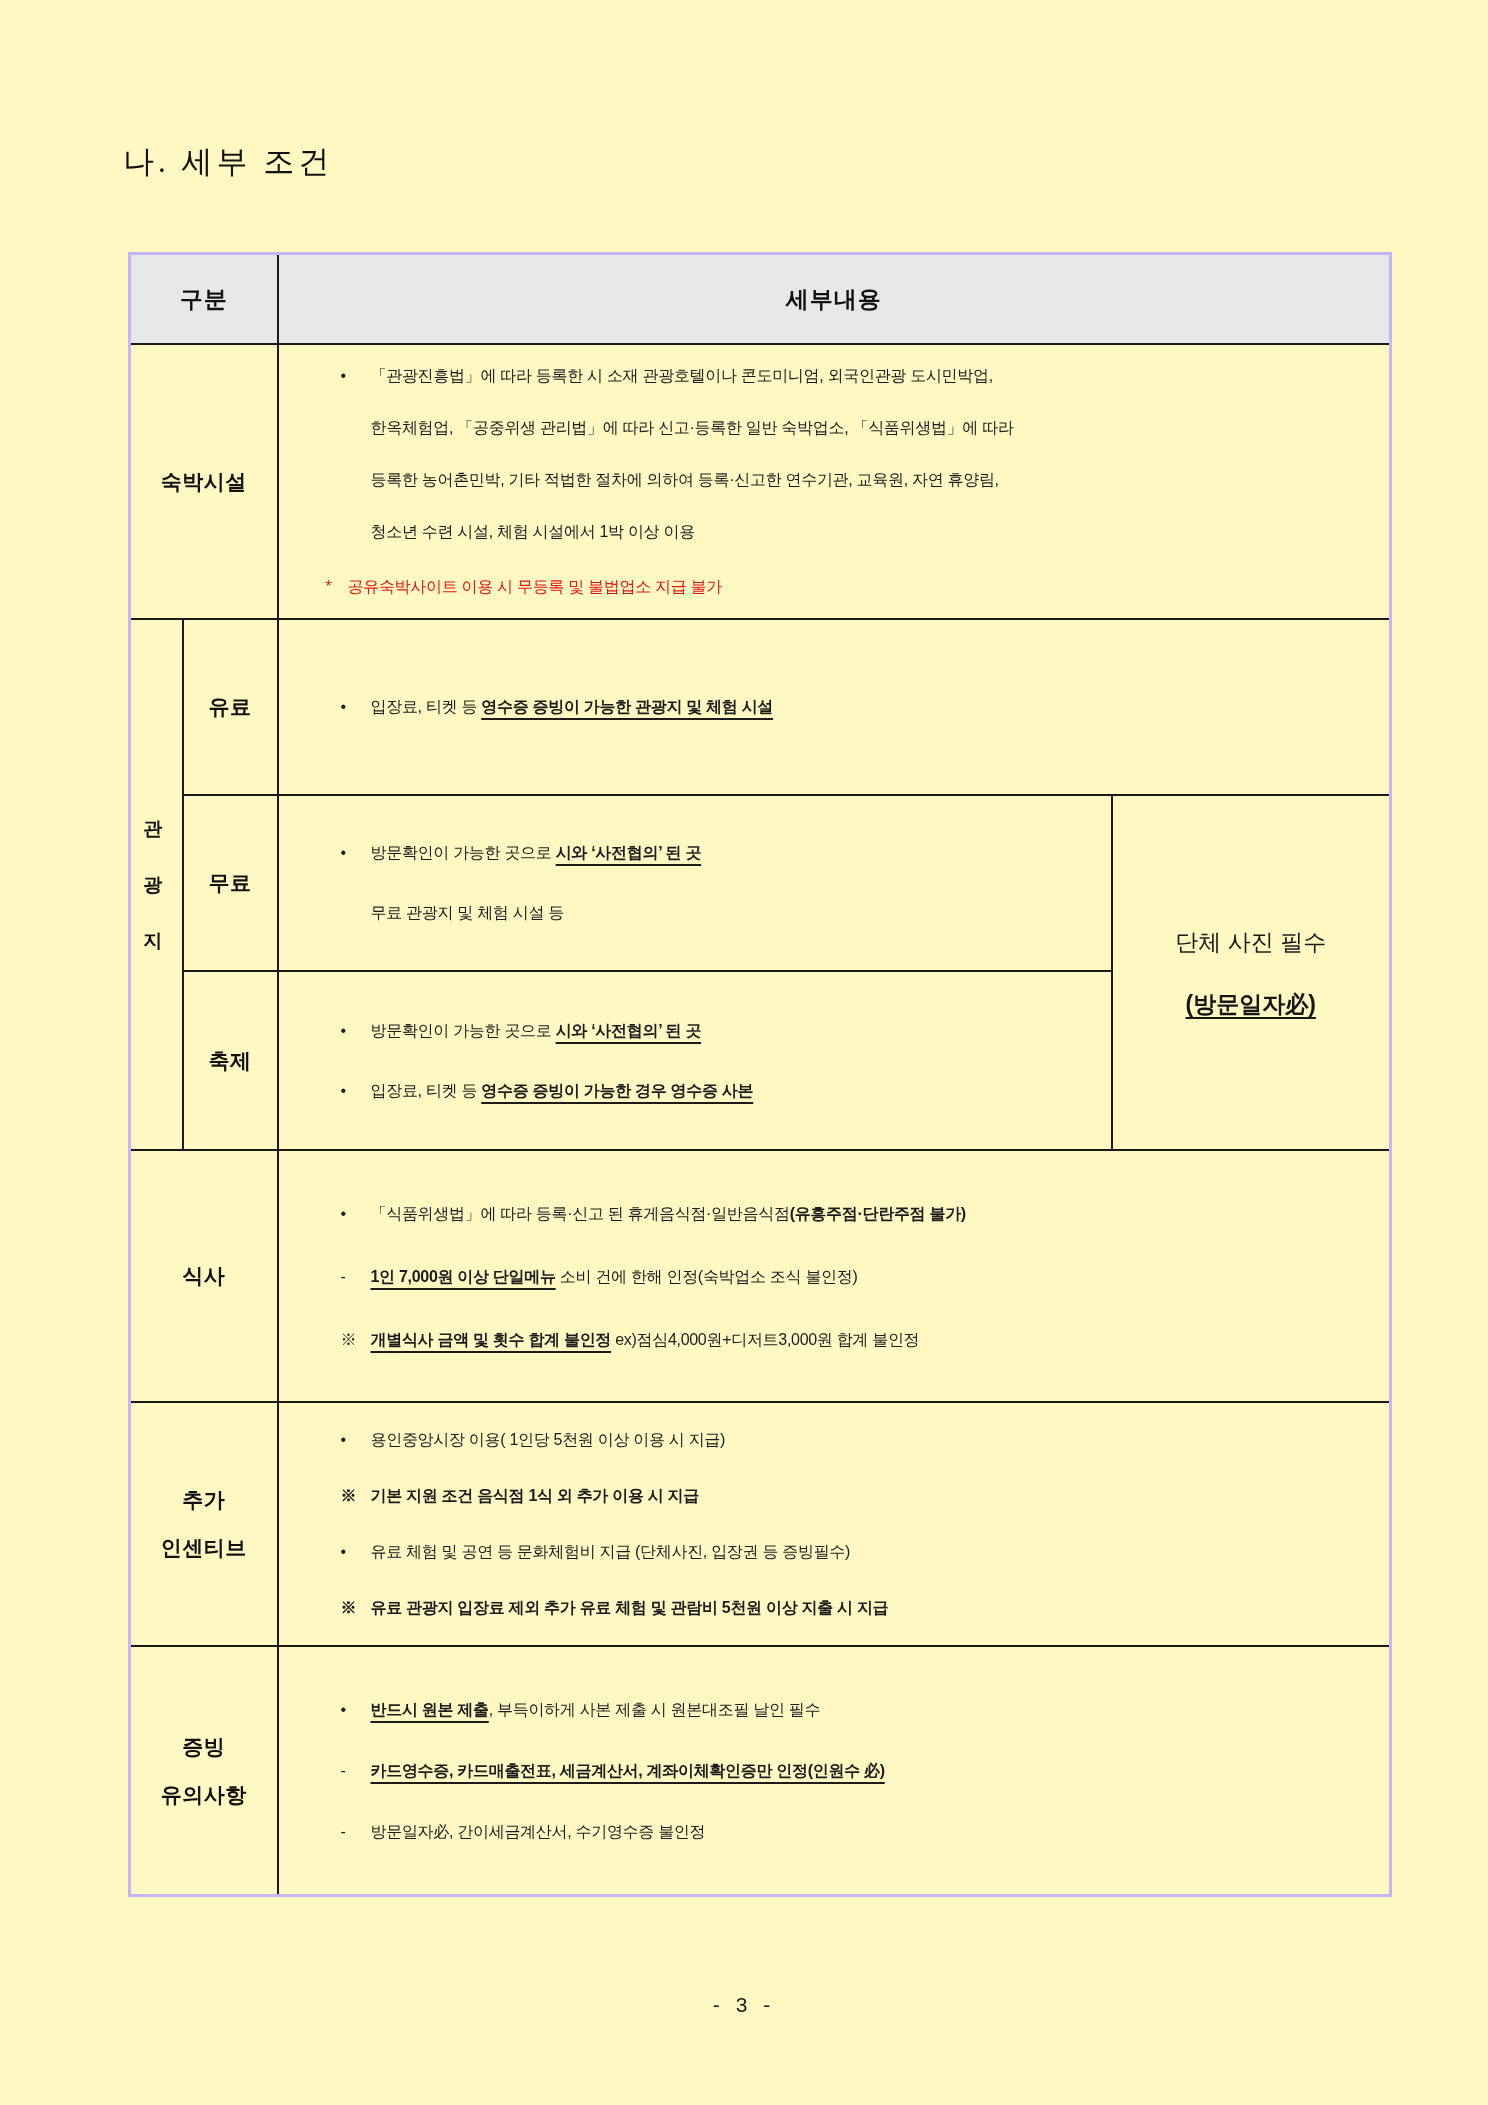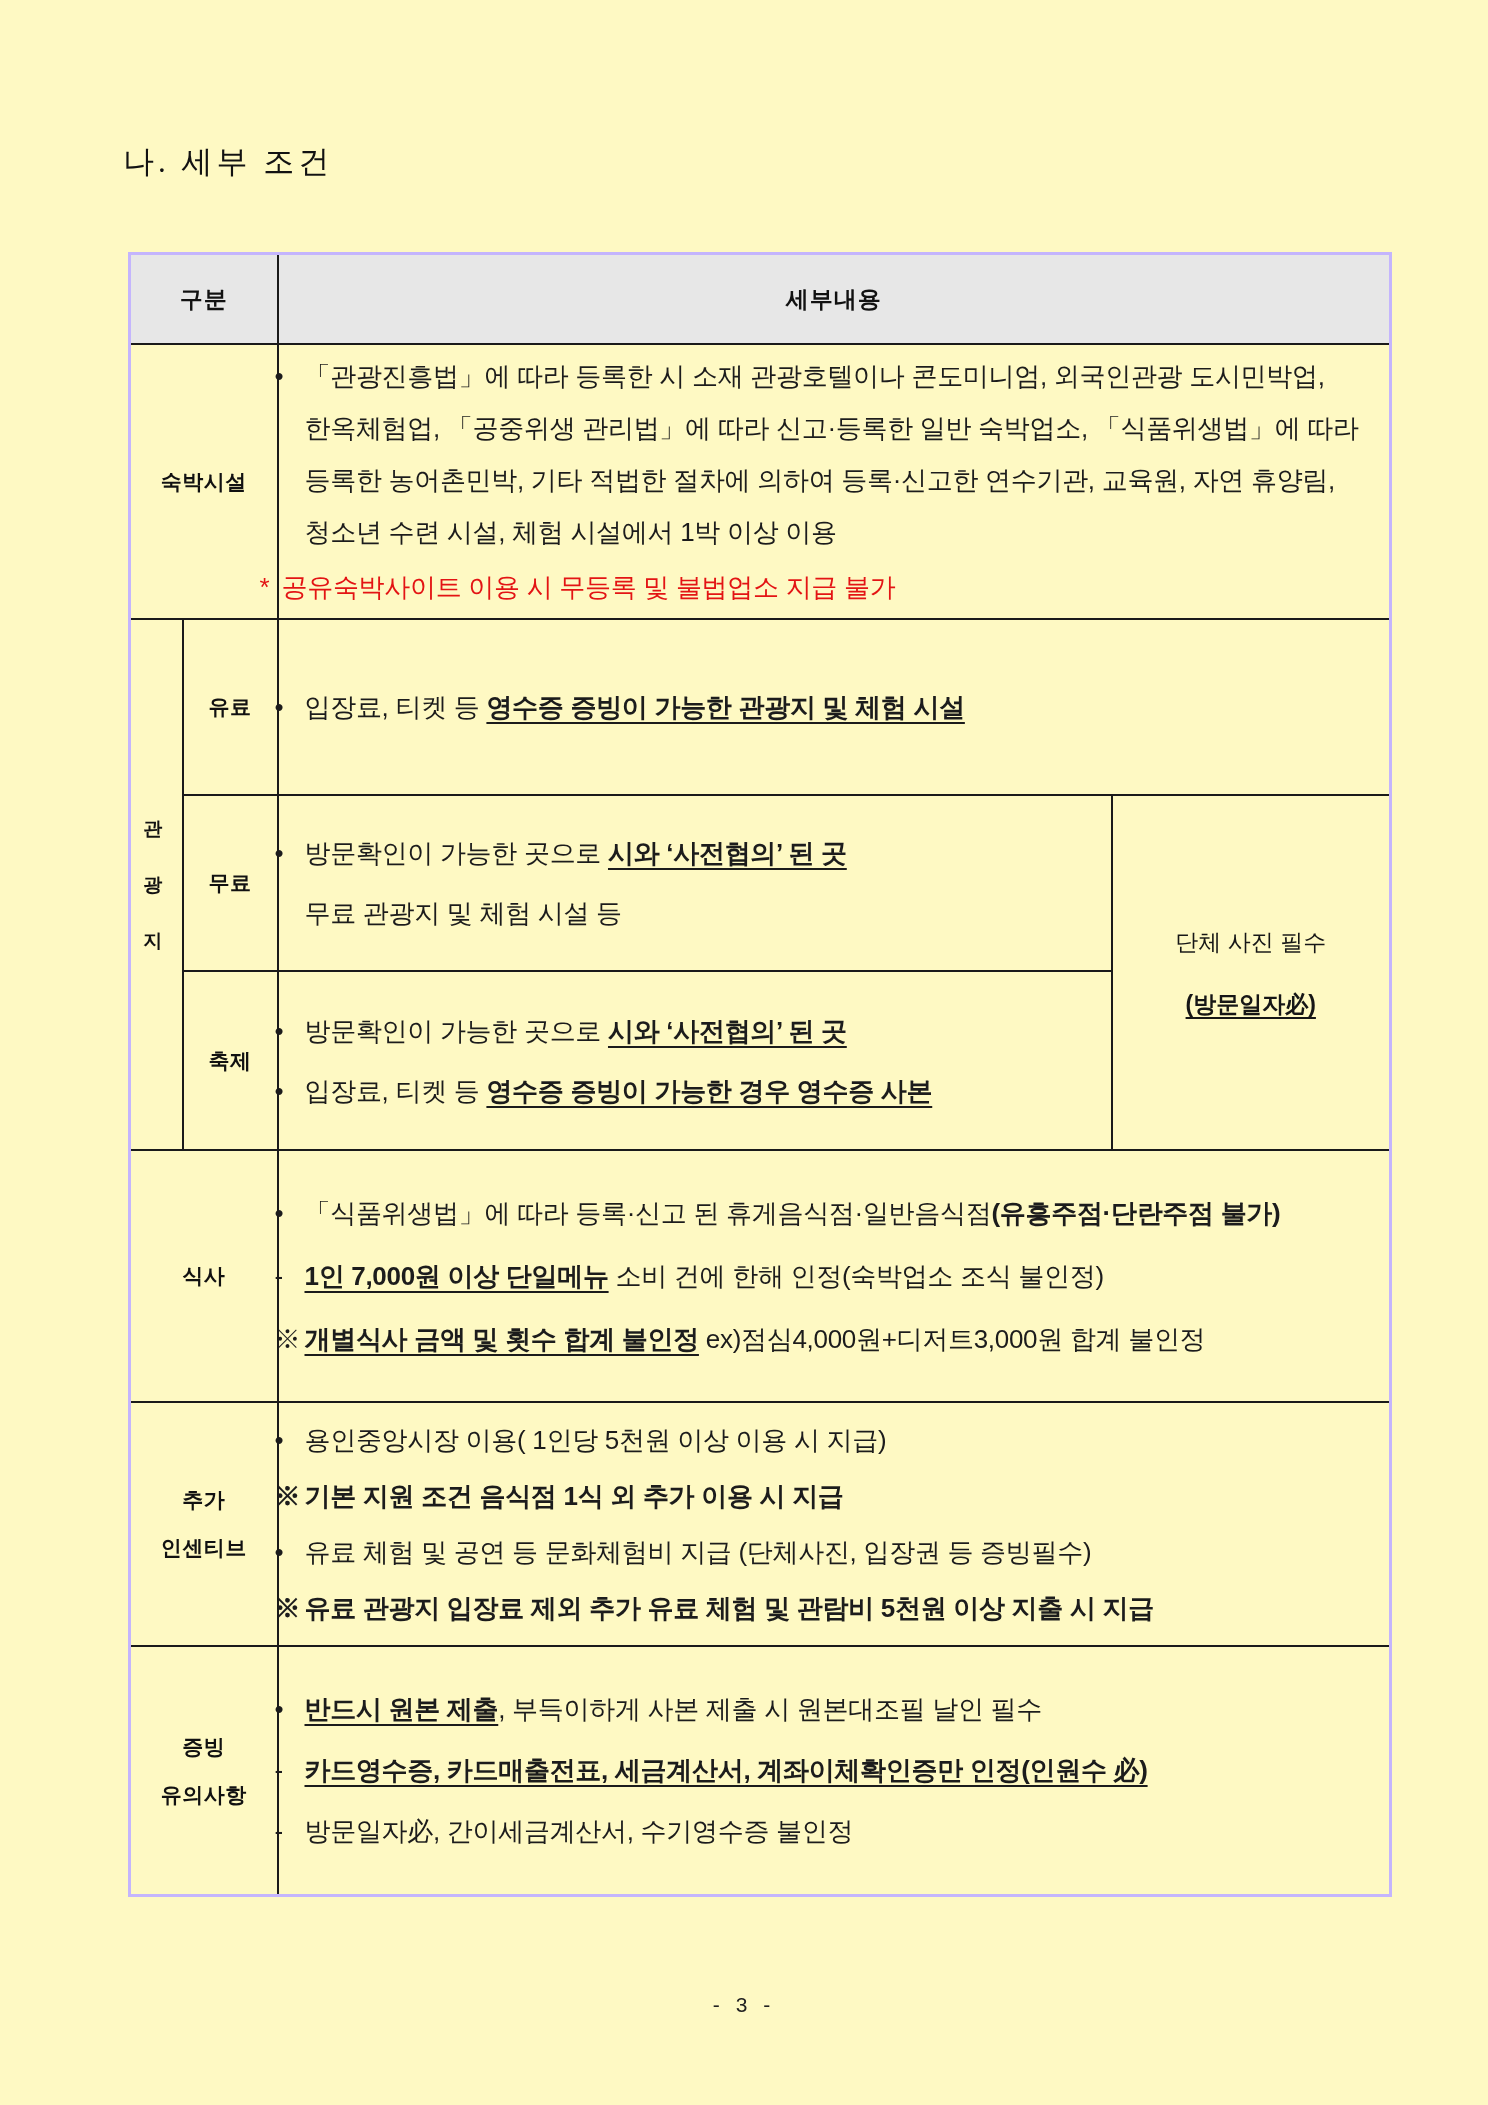--- a/index.html
+++ b/index.html
@@ -34,21 +34,21 @@
   
   .lbl{
     text-align:center;font-weight:700;font-size:21px;color:#111;letter-spacing:0.5px;line-height:48px;
   }
   .lbl-vert{
     text-align:left;font-weight:700;font-size:19px;color:#111;
   }
   .lbl-vert .vstack{line-height:56px;word-break:break-all;width:26px;margin:0 auto;}
   
   .content{
-    font-size:26px;color:#1c1c1c;letter-spacing:-0.3px;padding-left:26px;padding-right:6px;
+    font-size:16px;color:#1c1c1c;letter-spacing:-0.3px;padding-left:92px;padding-right:6px;
   }
   .line{white-space:nowrap;}
   .hang{display:inline-block;min-width:30px;margin-left:-30px;}
   .r-lodging .line{line-height:52px;}
   .r-paid .line{line-height:52px;}
   .r-free .line,.r-festival .line{line-height:60px;}
   .r-meal .line{line-height:63px;}
   .r-incentive .line{line-height:56px;}
   .r-evidence .line{line-height:61px;}
   .note{color:#e31414;margin-left:-45px;line-height:50px;margin-top:3px;}

